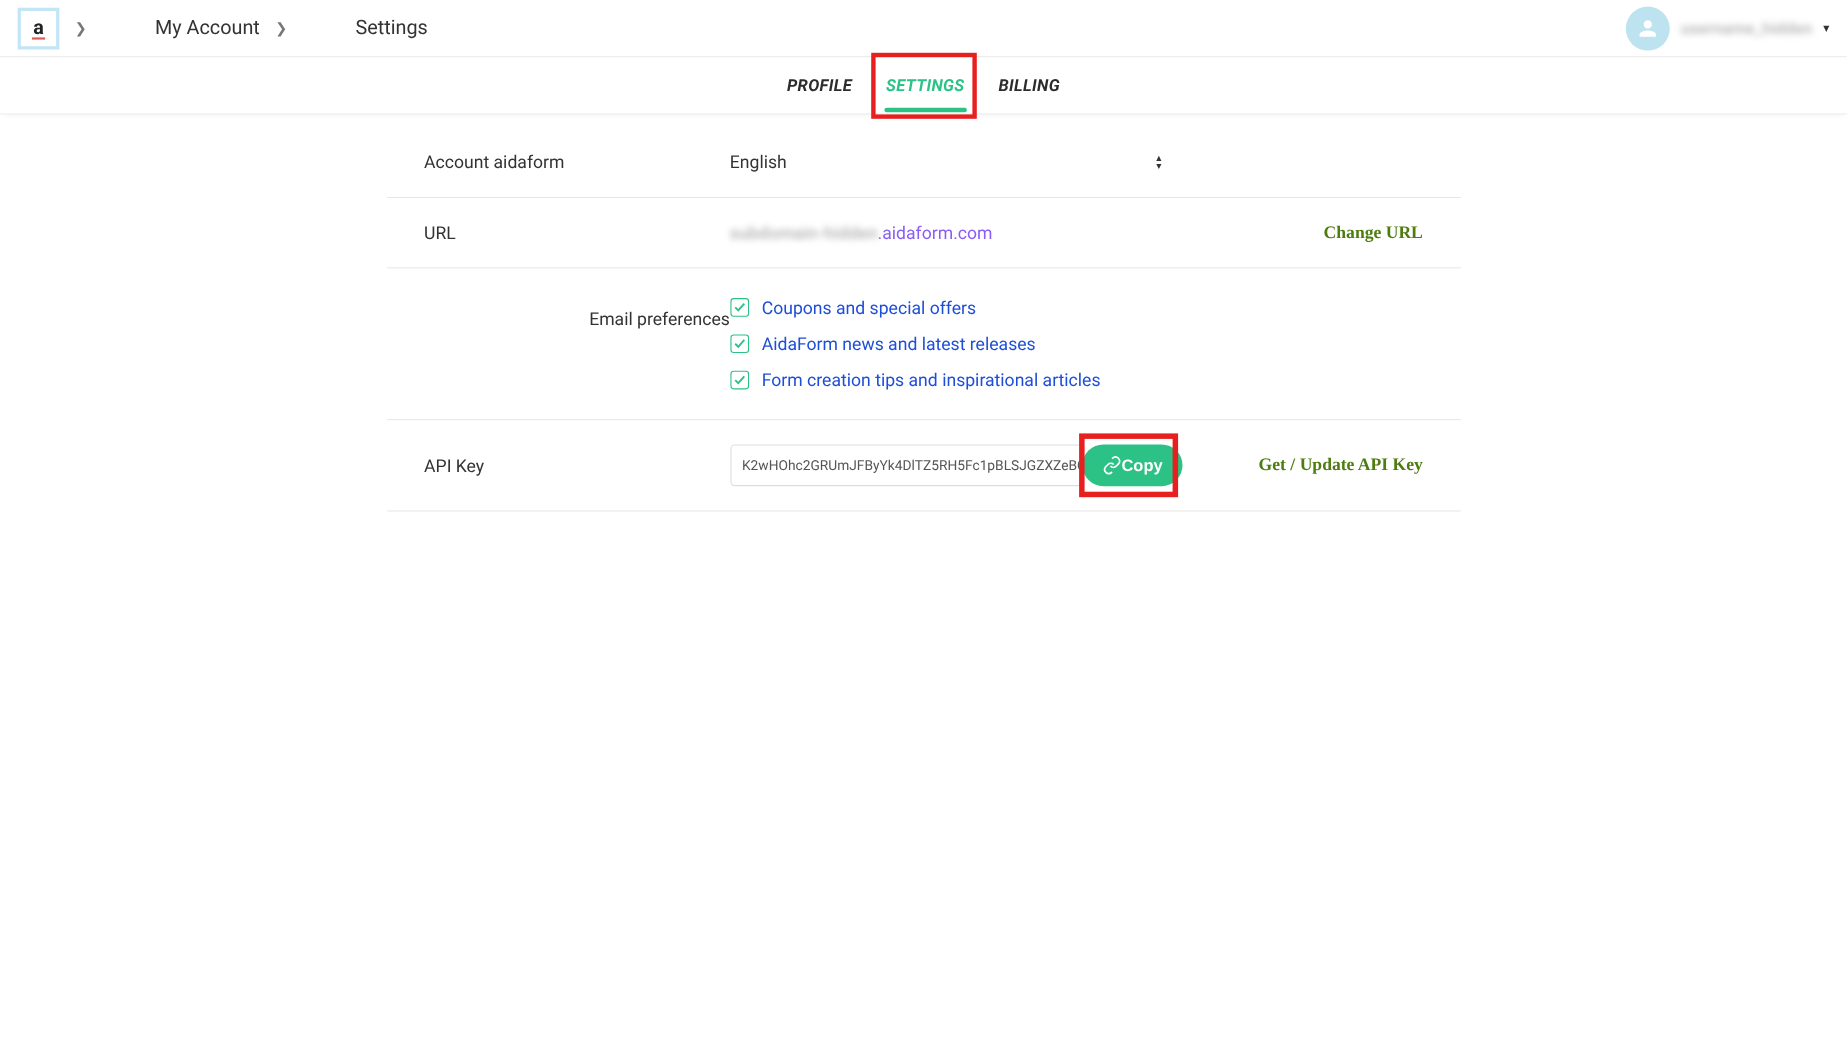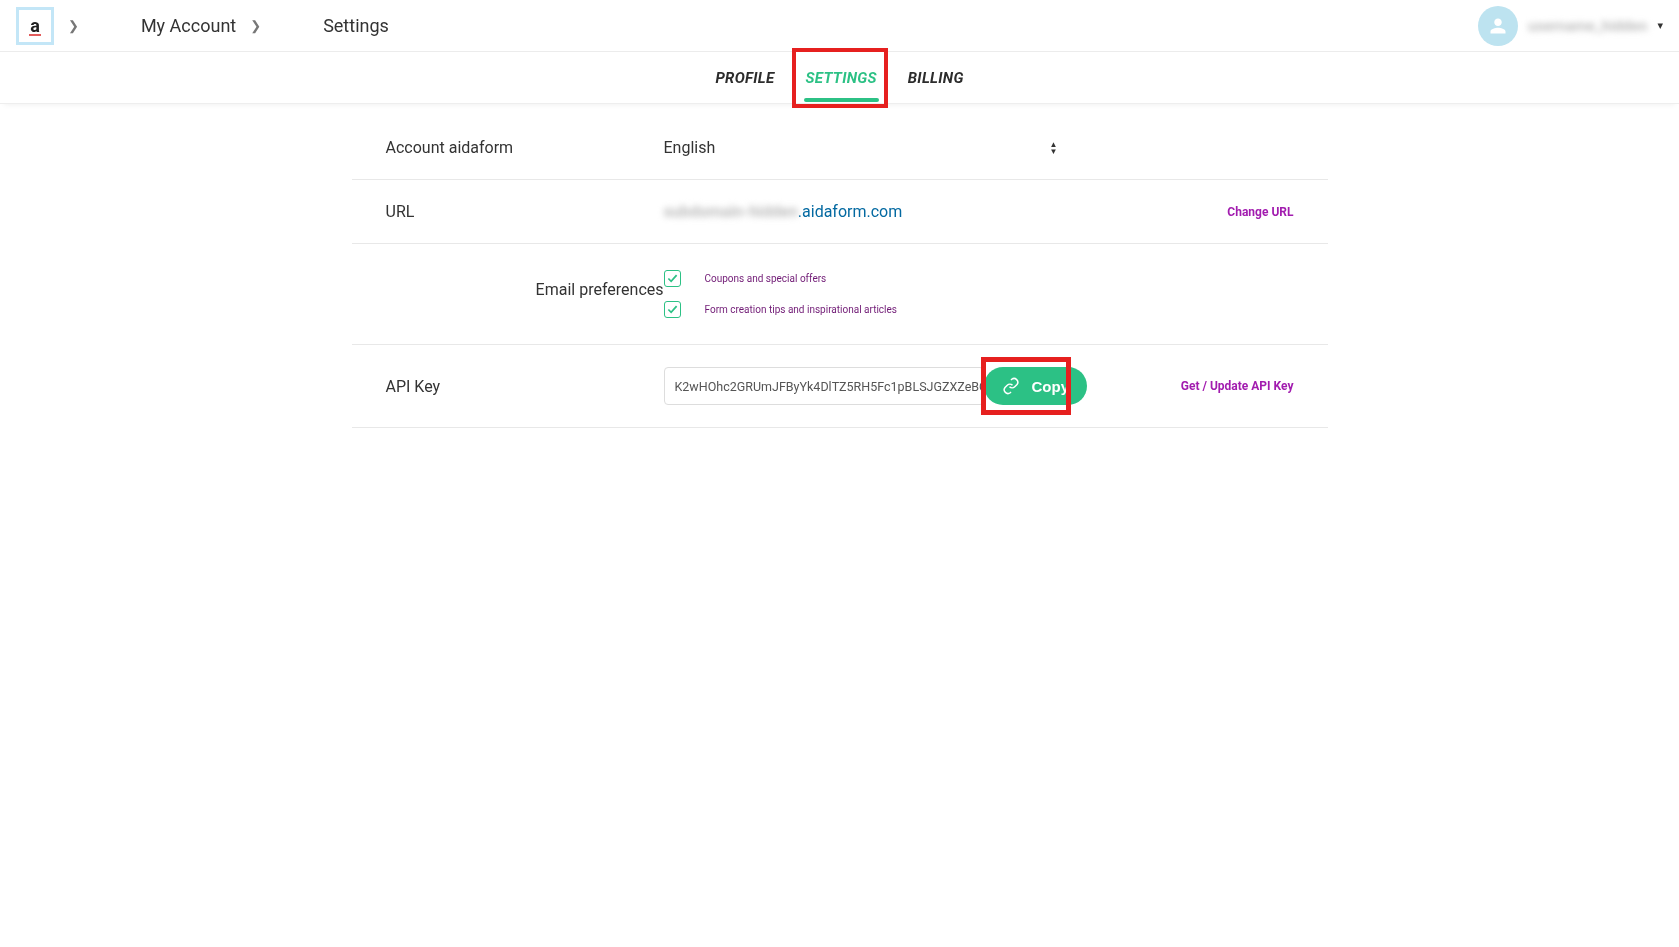--- a/index.html
+++ b/index.html
@@ -83,36 +83,36 @@
   .row {
     display: flex;
     align-items: center;
     padding: 22px 34px;
     border-bottom: 1px solid #e8e8e8;
     position: relative;
   }
   .row.first { padding-top: 4px; }
   .row .label { width: 278px; font-size: 16px; color: #333; }
   .row .value { flex: 1; display: flex; align-items: center; gap: 10px; font-size: 16px; color: #333; }
-  .row .action { font-weight: 700; font-size: 12px; color: #a21caf; cursor: pointer; white-space: nowrap; }
+  .row .action { font-weight: 700; font-size: 16px; color: #4d7c0f; cursor: pointer; white-space: nowrap; font-family: Liberation Serif, serif; }
 
   .select-wrap { position: relative; flex: 1; max-width: 400px; }
   .select-text { font-size: 16px; }
   .select-caret {
     position: absolute;
     right: 6px; top: 50%; transform: translateY(-50%);
     display: flex; flex-direction: column; gap: 1px;
     font-size: 8px; color: #333; line-height: 6px;
   }
 
   .url-sub { color: #b9b9b9; filter: blur(3px); font-weight:600; }
-  .url-domain { color: #0369a1; }
+  .url-domain { color: #8b5cf6; }
 
   .prefs { display: flex; flex-direction: column; gap: 14px; padding: 4px 0; }
-  .pref-item { display: flex; align-items: center; gap: 24px; font-size: 10px; color: #701a75; }
+  .pref-item { display: flex; align-items: center; gap: 12px; font-size: 16px; color: #1d4ed8; }
   .chk {
     width: 17px; height: 17px;
     border: 1.5px solid #2cc185;
     border-radius: 3px;
     display: flex; align-items: center; justify-content: center;
     color: #2cc185;
     cursor: pointer;
   }
   .chk svg { width: 11px; height: 11px; stroke: #2cc185; stroke-width: 2.5; fill: none; }
 
@@ -135,21 +135,21 @@
   }
   .copy-btn {
     height: 38px;
     padding: 0 18px;
     background: #2cc185;
     color: #fff;
     border: none;
     border-radius: 19px;
     font-weight: 700;
     font-size: 15px;
-    display: flex; align-items: center; gap: 12px;
+    display: flex; align-items: center; gap: 0;
     cursor: pointer;
     margin-left: 0;
   }
   .copy-btn svg { width: 18px; height: 18px; fill: none; stroke: #fff; stroke-width: 2; }
   .api-row .value { gap: 0; }
   .hl-copy {
     border: 5px solid #e6201f;
     position: absolute;
     pointer-events: none;
   }
@@ -222,20 +222,28 @@
               </svg>
           </span>
           <span>Coupons and special offers</span>
         </div>
         <div class="pref-item">
           <span class="chk">
             <svg viewBox="0 0 16 16">
                 <polyline points="2,8 6,12 14,3"></polyline>
               </svg>
           </span>
+          <span>AidaForm news and latest releases</span>
+        </div>
+        <div class="pref-item">
+          <span class="chk">
+            <svg viewBox="0 0 16 16">
+                <polyline points="2,8 6,12 14,3"></polyline>
+              </svg>
+          </span>
           <span>Form creation tips and inspirational articles</span>
         </div>
       </div>
     </div>
   </div>
 
   <div class="row api-row" style="position:relative;">
     <div class="label">API Key</div>
     <div class="value" style="gap:0; position:relative;">
       <div class="api-input">

